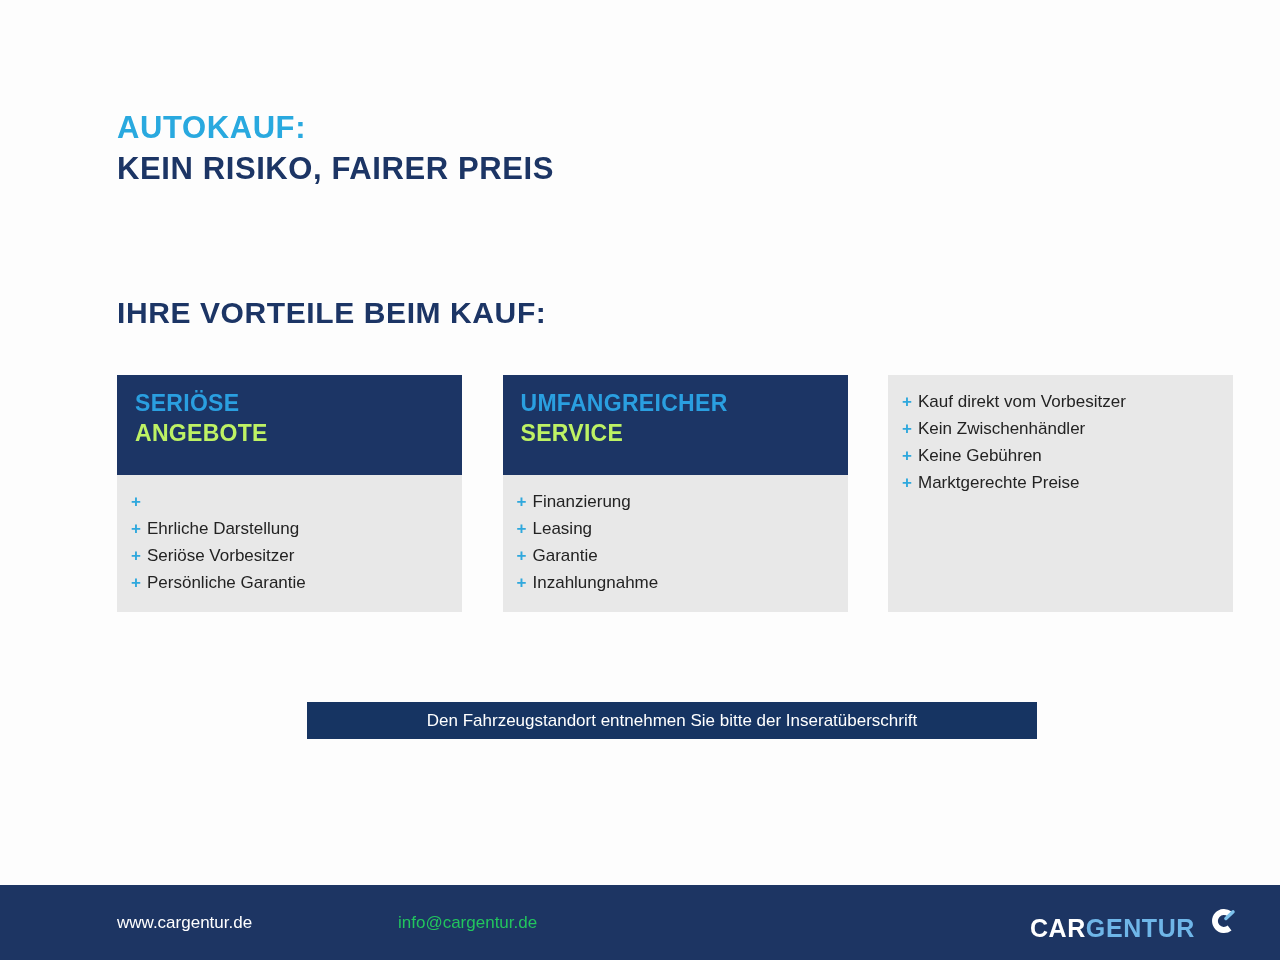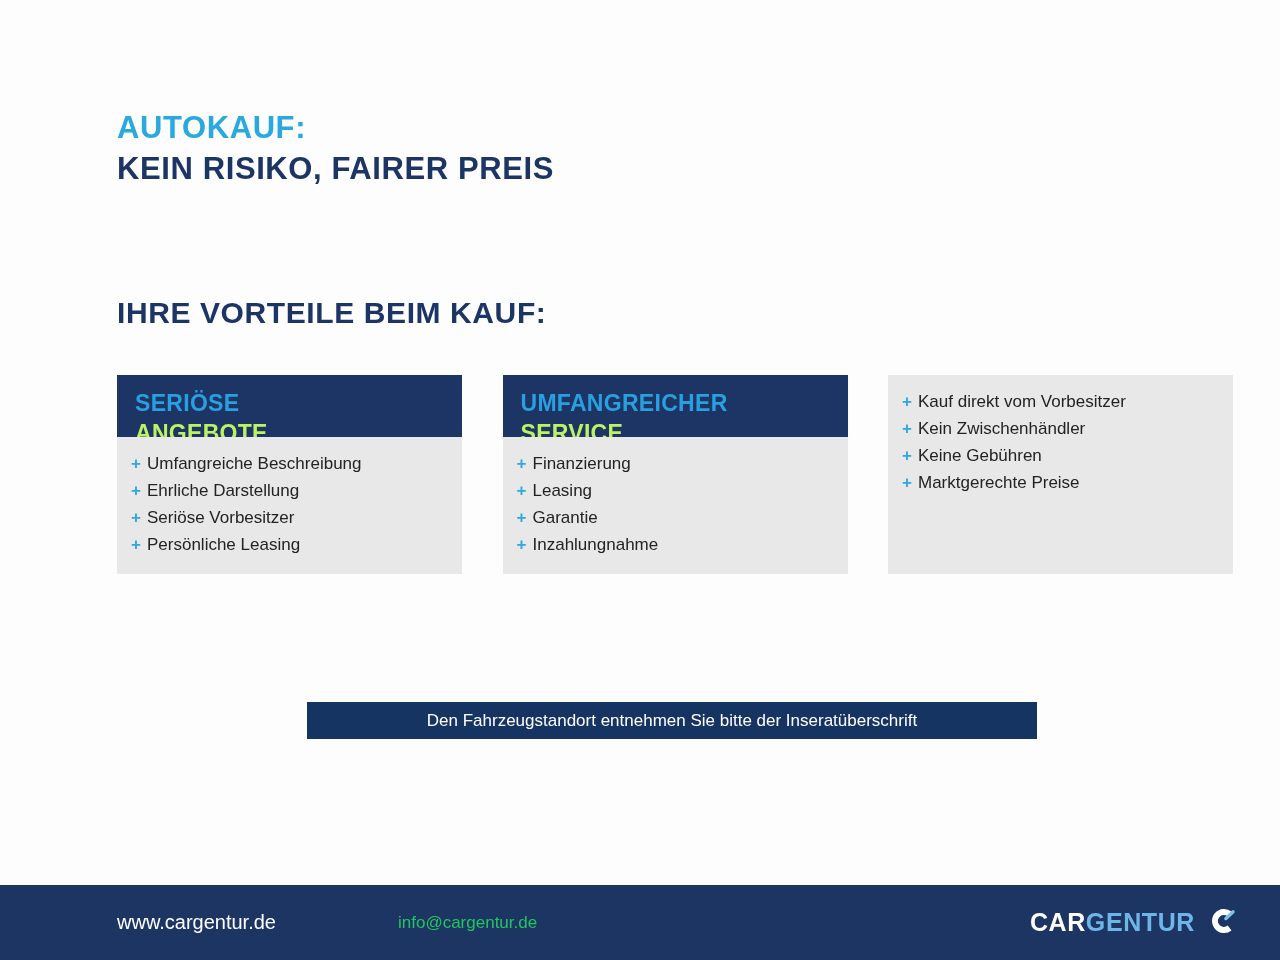--- a/index.html
+++ b/index.html
@@ -65,21 +65,21 @@
     display: flex;
     justify-content: space-between;
   }
   .card {
     width: 345px;
     display: flex;
     flex-direction: column;
   }
   .card-header {
     background: #1c3565;
-    height: 62px;
+    height: 100px;
     box-sizing: border-box;
     padding: 13px 18px 15px 18px;
   }
   .card-header-top {
     color: #2a9fe0;
     font-size: 23px;
     font-weight: bold;
     line-height: 30px;
     letter-spacing: 0.3px;
     white-space: nowrap;
@@ -145,35 +145,35 @@
     width: 1280px;
     height: 75px;
     background: #1d3563;
     display: flex;
     align-items: center;
   }
   .footer-url {
     position: absolute;
     left: 117px;
     color: #ffffff;
-    font-size: 20px;
+    font-size: 17px;
     white-space: nowrap;
   }
   .footer-email {
     position: absolute;
     left: 398px;
     color: #22c55e;
     font-size: 17px;
     white-space: nowrap;
   }
   .footer-logo {
     position: absolute;
     right: 42px;
     display: flex;
-    align-items: center;
+    align-items: flex-end;
   }
   .logo-text {
     font-size: 25px;
     font-weight: bold;
     letter-spacing: 0.6px;
     line-height: 25px;
   }
   .logo-car { color: #ffffff; }
   .logo-gentur { color: #6fb6e8; }
   .logo-mark {
@@ -197,33 +197,32 @@
 
     <div class="card">
       <div class="card-header">
         <div class="card-header-top">SERIÖSE</div>
         <div class="card-header-bottom">ANGEBOTE</div>
       </div>
       <div class="card-body">
         <ul class="feature-list">
           <li class="feature-item">
             <span class="plus-icon">+</span>
-            <span>Umfangreiche Beschreibung</span>
           </li>
           <li class="feature-item">
             <span class="plus-icon">+</span>
             <span>Ehrliche Darstellung</span>
           </li>
           <li class="feature-item">
             <span class="plus-icon">+</span>
             <span>Seriöse Vorbesitzer</span>
           </li>
           <li class="feature-item">
             <span class="plus-icon">+</span>
-            <span>Persönliche Leasing</span>
+            <span>Persönliche Garantie</span>
           </li>
         </ul>
       </div>
     </div>
 
     <div class="card">
       <div class="card-header">
         <div class="card-header-top">UMFANGREICHER</div>
         <div class="card-header-bottom">SERVICE</div>
       </div>

